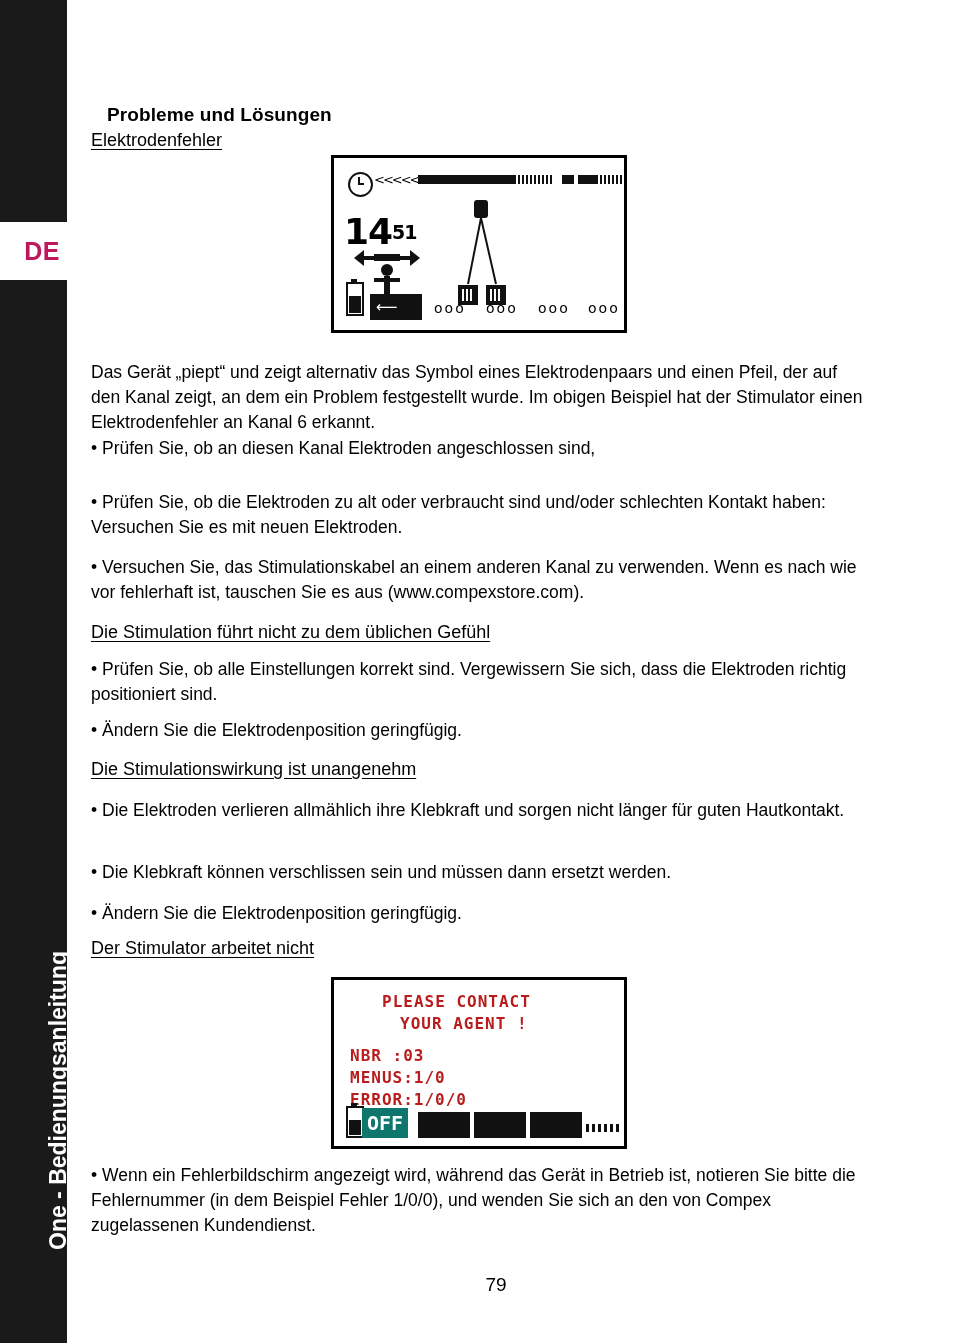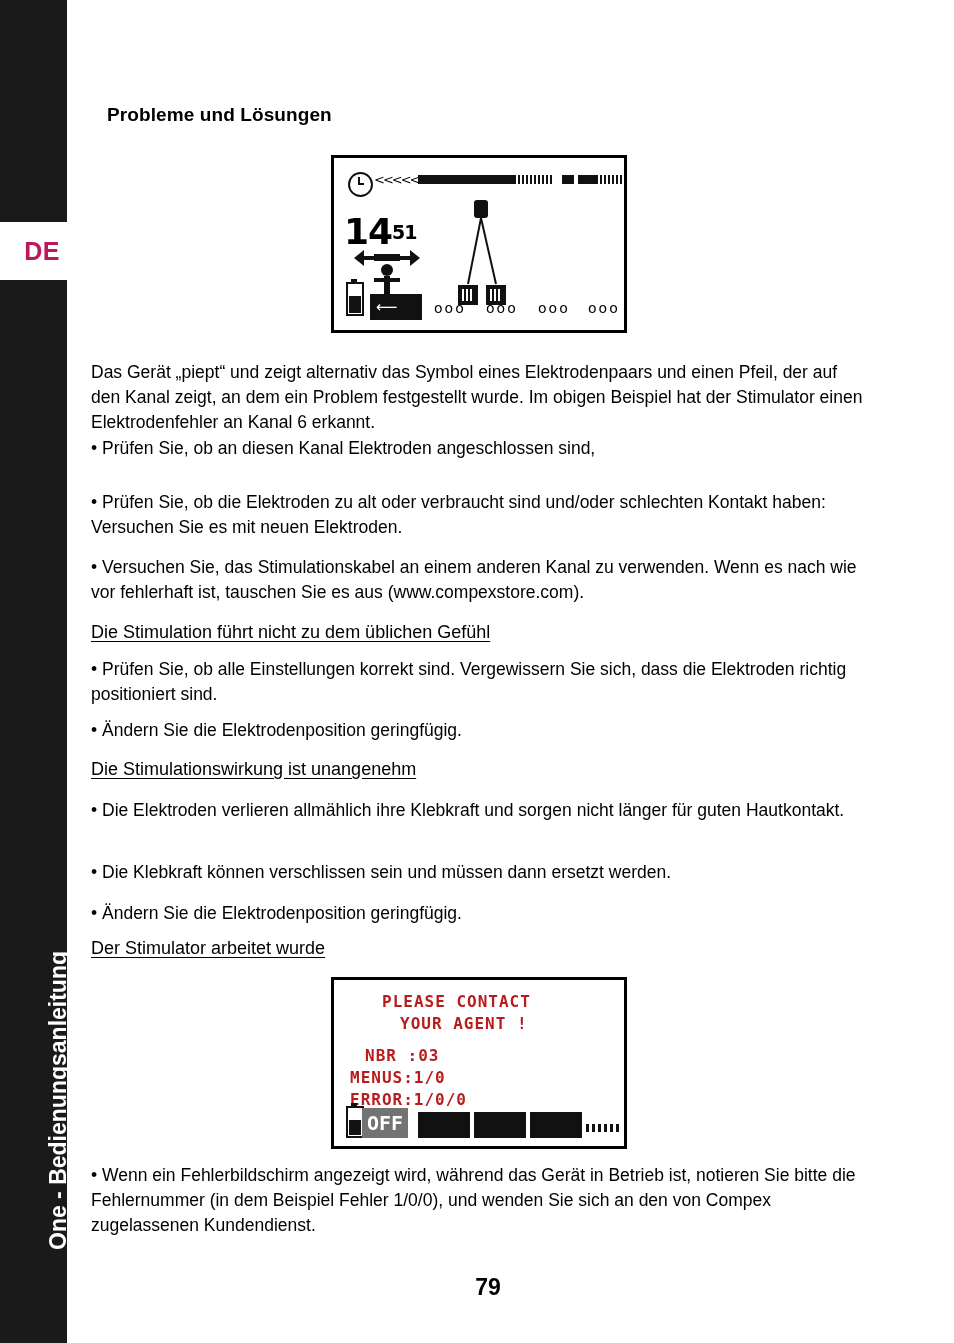--- a/index.html
+++ b/index.html
@@ -250,62 +250,63 @@
     font-family: "DejaVu Sans Mono", monospace;
     font-weight: bold;
     font-size: 16px;
     letter-spacing: 1px;
     color: #b91c1c;
   }
   .off-block {
     position: absolute;
     left: 28px; bottom: 8px;
     width: 46px; height: 30px;
-    background: #737373;
+    background: #0f766e;
     color: #fff;
     font-family: "DejaVu Sans Mono", monospace;
     font-weight: bold;
     font-size: 20px;
     line-height: 30px;
     text-align: center;
   }
   .blk {
     position: absolute;
     bottom: 8px;
     height: 26px;
     background: #111;
   }
 
   .page-num {
     position: absolute;
-    left: 8px;
+    left: 16px;
     width: 778px;
     top: 1274px;
     text-align: center;
-    font-size: 23px;
-    font-weight: bold;
+    font-size: 19px;
+    font-weight: normal;
   }
 </style>
 </head>
 <body>
 
 <div class="sidebar"></div>
 
 <div class="lang-tab">
   <span>DE</span>
 </div>
 
 <div class="sidebar-vertical-wrap">
   <div class="vtext">One - Bedienungsanleitung</div>
 </div>
 
 <div class="content">
 
   <h1 class="section-title">Probleme und Lösungen</h1>
 
+  <div class="abs sub-heading" style="top:130px;">Elektrodenfehler</div>
 
   <div class="lcd lcd-1">
     <div class="lcd1-inner">
       <div class="clock-icon"></div>
       <div class="arrows-left">&lt;&lt;&lt;&lt;&lt;</div>
       <div class="bar-solid" style="left:84px; top:17px; width:96px;"></div>
       <div class="bar-hatch" style="left:180px; top:17px; width:40px;"></div>
       <div class="bar-solid" style="left:228px; top:17px; width:12px;"></div>
       <div class="bar-solid" style="left:244px; top:17px; width:18px;"></div>
       <div class="bar-hatch" style="left:262px; top:17px; width:26px;"></div>
@@ -366,26 +367,26 @@
   <p class="abs body" style="top:718px;">• Ändern Sie die Elektrodenposition geringfügig.</p>
 
   <div class="abs sub-heading" style="top:759px;">Die Stimulationswirkung ist unangenehm</div>
 
   <p class="abs body" style="top:798px;">• Die Elektroden verlieren allmählich ihre Klebkraft und sorgen nicht länger für guten Hautkontakt.</p>
 
   <p class="abs body" style="top:860px;">• Die Klebkraft können verschlissen sein und müssen dann ersetzt werden.</p>
 
   <p class="abs body" style="top:901px;">• Ändern Sie die Elektrodenposition geringfügig.</p>
 
-  <div class="abs sub-heading" style="top:938px;">Der Stimulator arbeitet wurde</div>
+  <div class="abs sub-heading" style="top:938px;">Der Stimulator arbeitet nicht</div>
 
   <div class="lcd lcd-2">
     <div class="lcd2-line" style="left:48px; top:12px;">PLEASE  CONTACT</div>
     <div class="lcd2-line" style="left:66px; top:34px;">YOUR  AGENT  !</div>
-    <div class="lcd2-line" style="left:31px; top:66px;">NBR   :03</div>
+    <div class="lcd2-line" style="left:16px; top:66px;">NBR   :03</div>
     <div class="lcd2-line" style="left:16px; top:88px;">MENUS:1/0</div>
     <div class="lcd2-line" style="left:16px; top:110px;">ERROR:1/0/0</div>
 
     <div class="batt-icon" style="left:12px; bottom:8px; height:28px;"></div>
     <div class="off-block">OFF</div>
     <div class="blk" style="left:84px; width:52px;"></div>
     <div class="blk" style="left:140px; width:52px;"></div>
     <div class="blk" style="left:196px; width:52px;"></div>
     <div class="blk" style="left:252px; width:34px; height:8px; bottom:14px; background:repeating-linear-gradient(90deg,#111 0 3px,#fff 3px 6px);"></div>
   </div>

